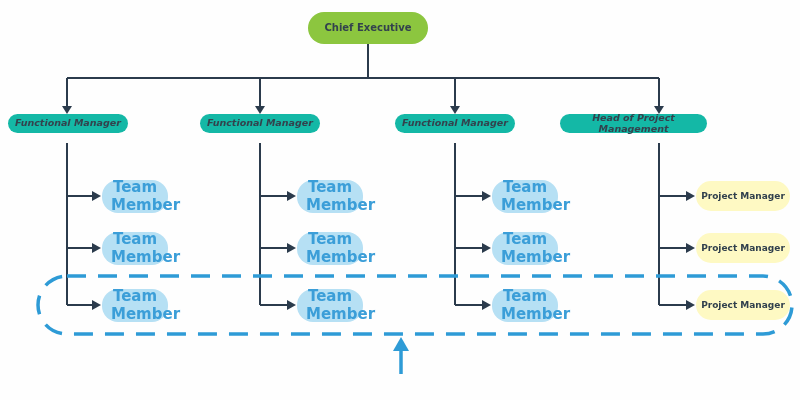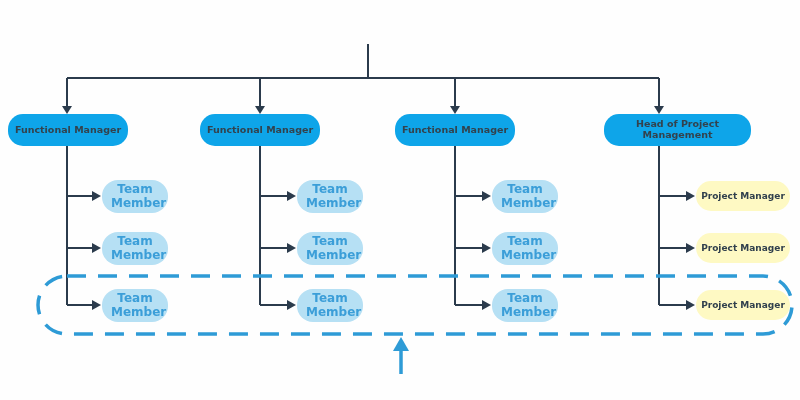--- a/index.html
+++ b/index.html
@@ -10,27 +10,27 @@
   #connector-layer{position:absolute;left:0;top:0;width:800px;height:400px;}
   .node{
     position:absolute;display:flex;align-items:center;justify-content:center;
     text-align:center;font-weight:bold;box-sizing:border-box;line-height:1.15;
   }
   .node-exec{
     background:#8cc63f;color:#33424d;border-radius:16px;
     width:120px;height:32px;font-size:10px;
   }
   .node-mgr{
-    background:#0ea5e9;color:#33424d;border-radius:15px;
-    width:120px;height:32px;font-size:9.5px;
+    background:#14b8a6;color:#33424d;border-radius:15px;
+    width:120px;height:19px;font-size:9.5px;font-style:italic;
   }
   .node-mgr-wide{width:147px;}
   .node-team{
     background:#b6e0f4;color:#3b9ed8;border-radius:16px;
-    width:66px;height:33px;font-size:12px;
+    width:66px;height:33px;font-size:15px;
   }
   .node-team .wrap{display:block;width:48px;}
   .node-pm{
     background:#fef9c3;color:#31404d;border-radius:15px;
     width:94px;height:30px;font-size:9px;
   }
   .annotation-label{
     position:absolute;left:310px;top:374px;width:180px;text-align:center;
     font-size:11px;font-weight:bold;color:#2b3b4c;
   }
@@ -98,31 +98,34 @@
     </g>
 
     <rect x="38" y="276" width="754" height="58" rx="29" ry="29" fill="none" stroke="#2e9bd6" stroke-width="3.5" stroke-dasharray="19 12" stroke-linecap="butt"></rect>
 
     <g>
       <path d="M401 374 V350" stroke="#2e9bd6" stroke-width="3.5" fill="none"></path>
       <polygon points="401,337 393,351 409,351" fill="#2e9bd6" stroke="none"></polygon>
     </g>
   </svg>
 
+  <div class="node node-exec" style="left:308px;top:12px;">
+    <span>Chief Executive</span>
+  </div>
 
   <div class="node node-mgr" style="left:8px;top:114px;">
     <span>Functional Manager</span>
   </div>
   <div class="node node-mgr" style="left:200px;top:114px;">
     <span>Functional Manager</span>
   </div>
   <div class="node node-mgr" style="left:395px;top:114px;">
     <span>Functional Manager</span>
   </div>
-  <div class="node node-mgr node-mgr-wide" style="left:604px;top:114px;">
+  <div class="node node-mgr node-mgr-wide" style="left:560px;top:114px;">
     <span>Head of Project Management</span>
   </div>
 
   <div class="node node-team" style="left:102px;top:180px;">
     <span class="wrap">Team Member</span>
   </div>
   <div class="node node-team" style="left:102px;top:232px;">
     <span class="wrap">Team Member</span>
   </div>
   <div class="node node-team" style="left:102px;top:289px;">

